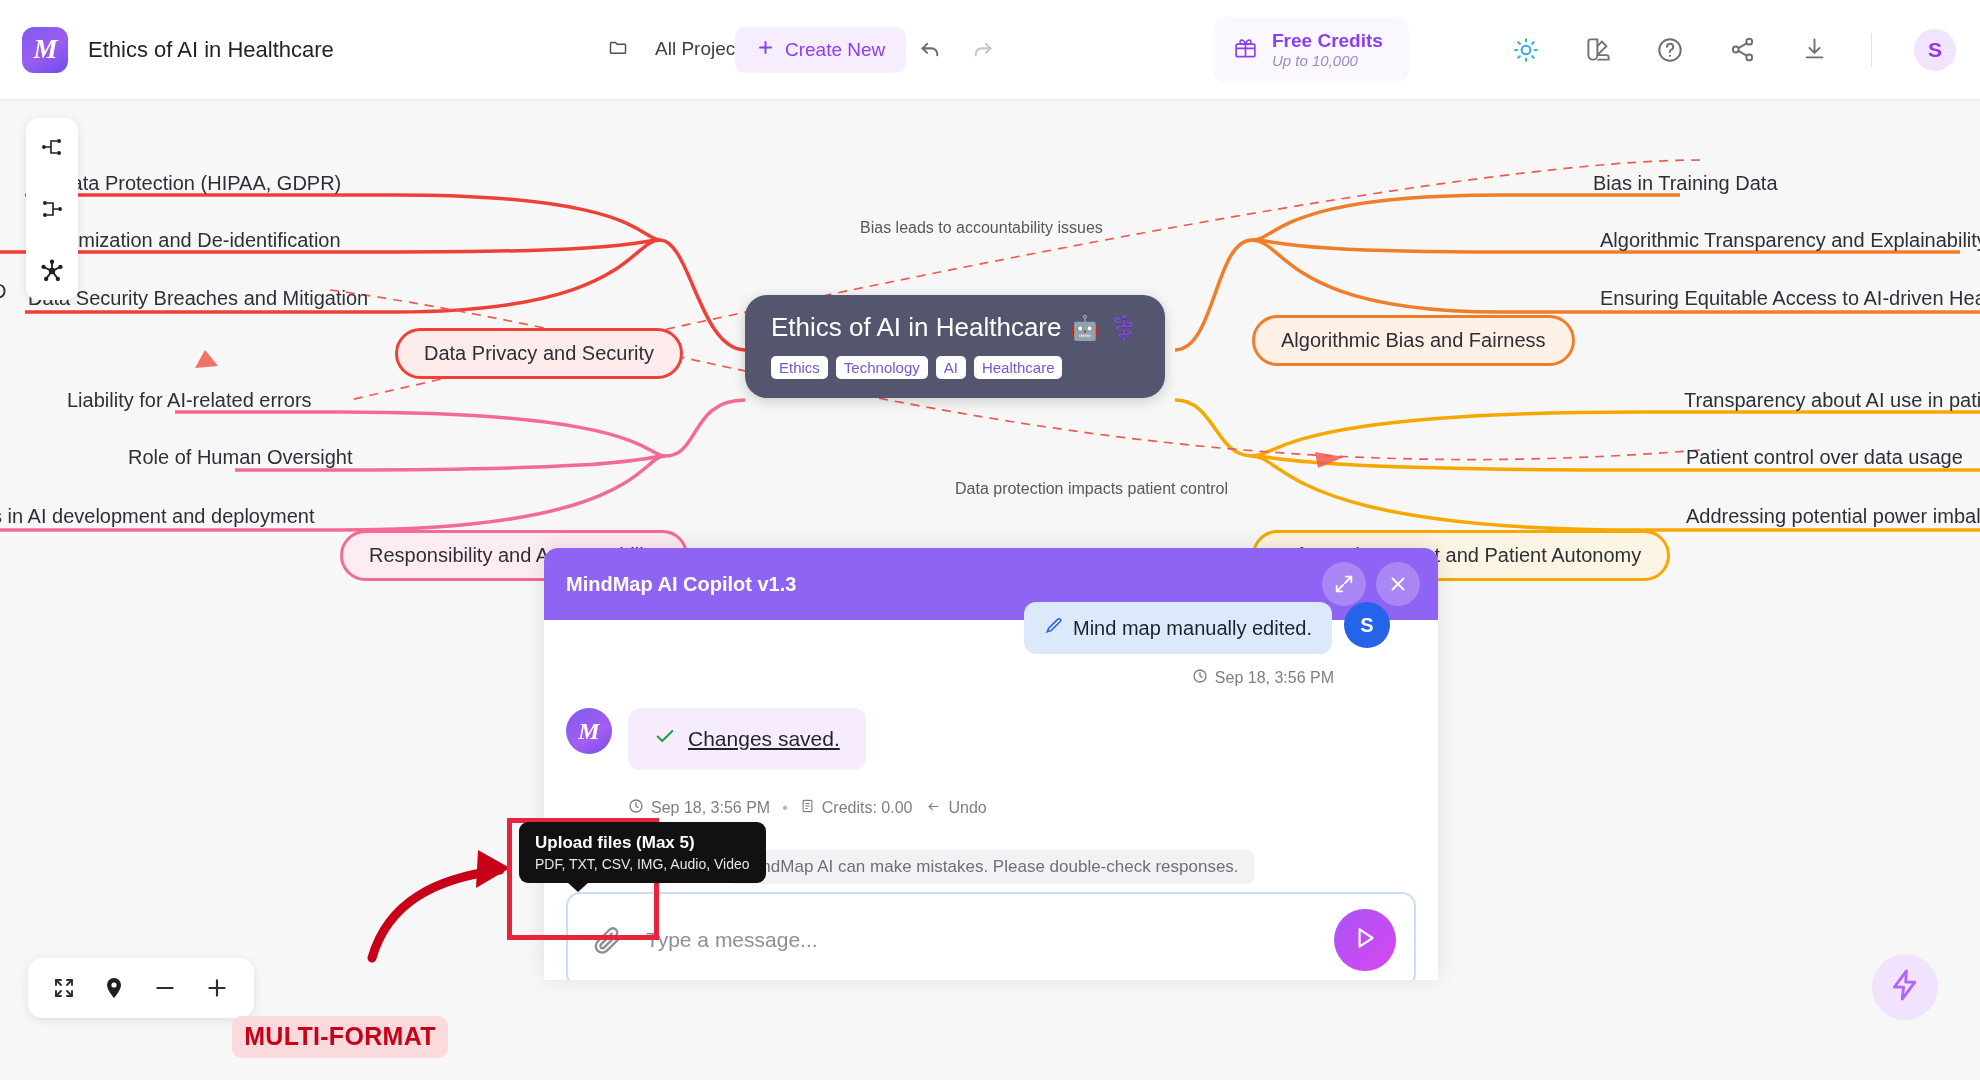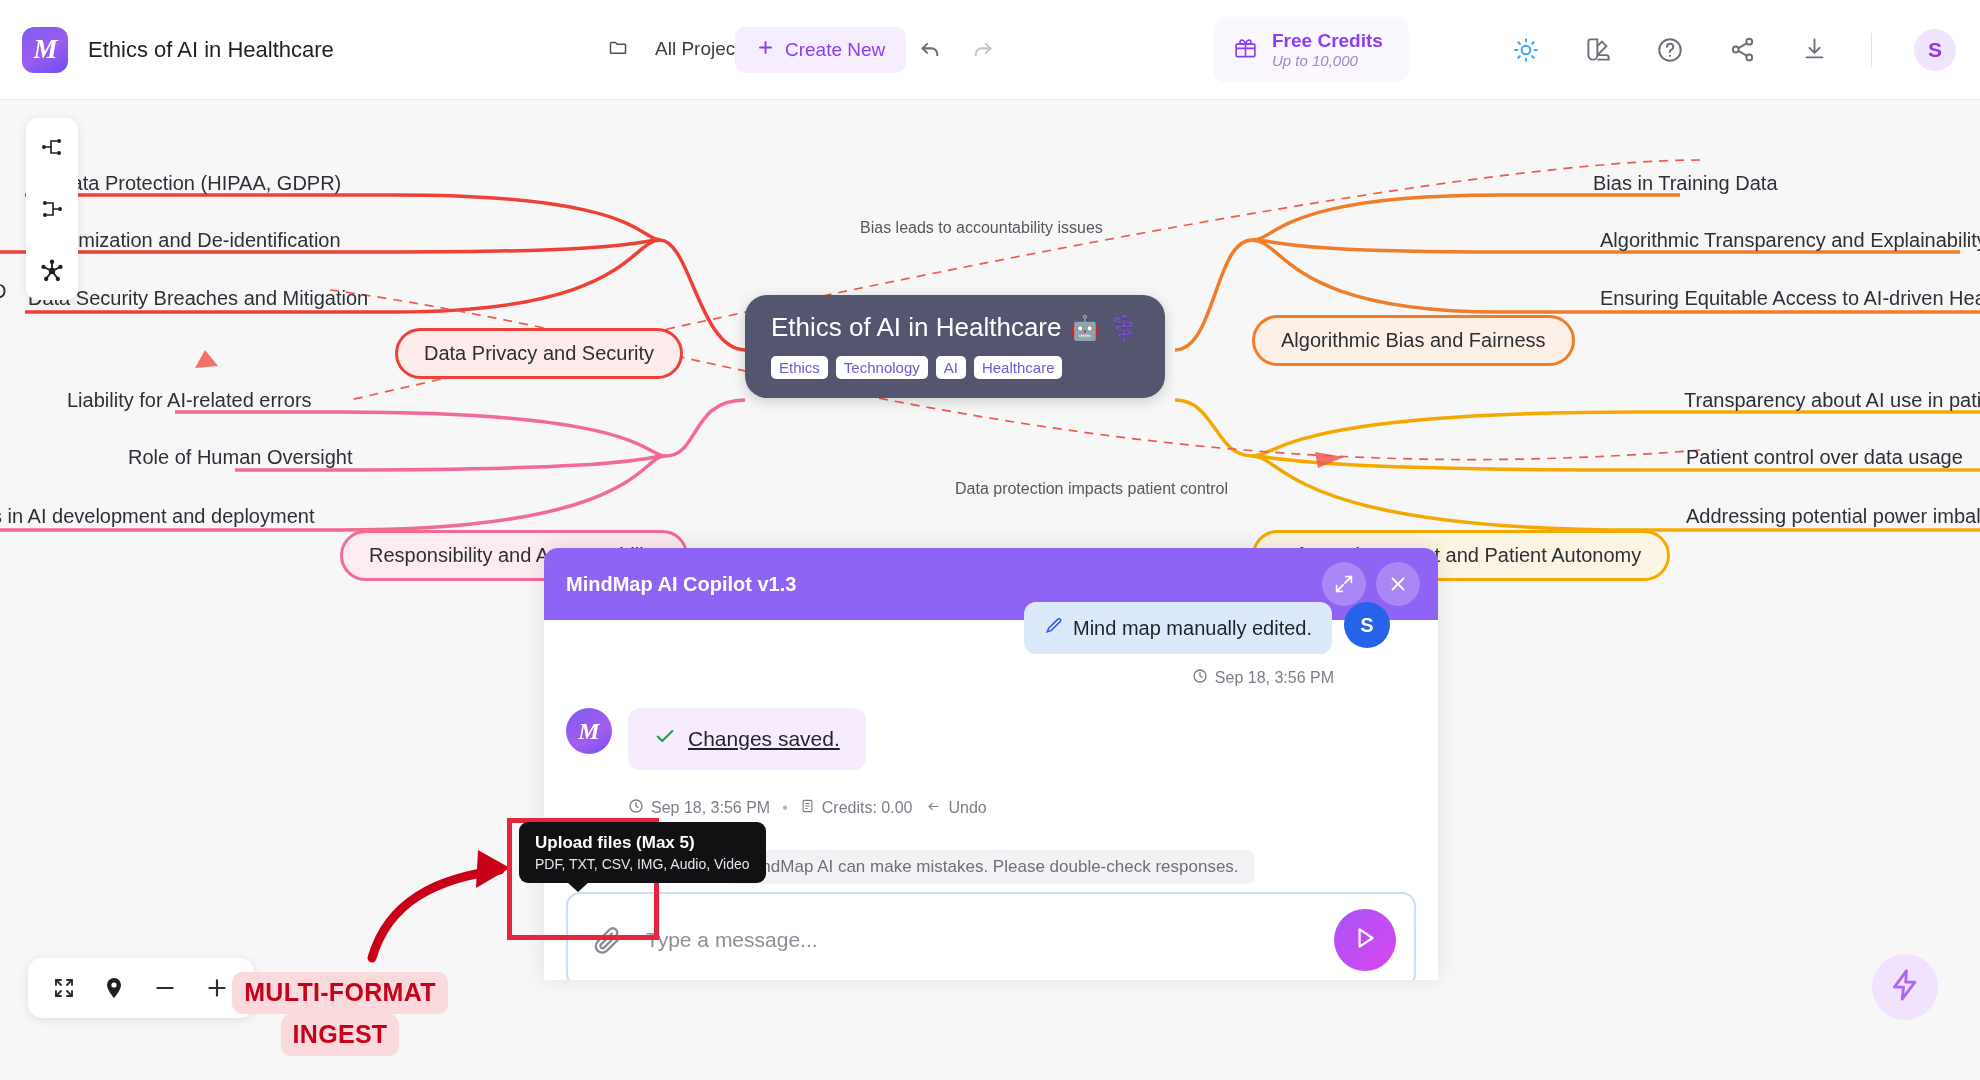--- a/index.html
+++ b/index.html
@@ -196,21 +196,21 @@
 
   .hl-box {
     position: absolute; left: 507px; top: 818px; width: 152px; height: 122px;
     border: 5px solid #e8243c; z-index: 49; pointer-events: none;
   }
   .ann-label {
     position: absolute; left: 200px; top: 972px; width: 280px; z-index: 50;
     text-align: center; color: #c80018; font-size: 25px; font-weight: bold;
     line-height: 1.35; letter-spacing: .3px;
   }
-  .ann-label span { background: #fadadd; border-radius: 10px; padding: 4px 12px; display: inline-block; }
+  .ann-label span { background: #fadadd; border-radius: 10px; padding: 4px 12px; display: inline-block; margin-top: 44px; }
 </style>
 </head>
 <body>
 
 <div id="app">
 
   <div class="topbar">
     <div class="brand-logo">M</div>
     <div class="doc-title">Ethics of AI in Healthcare</div>
 

